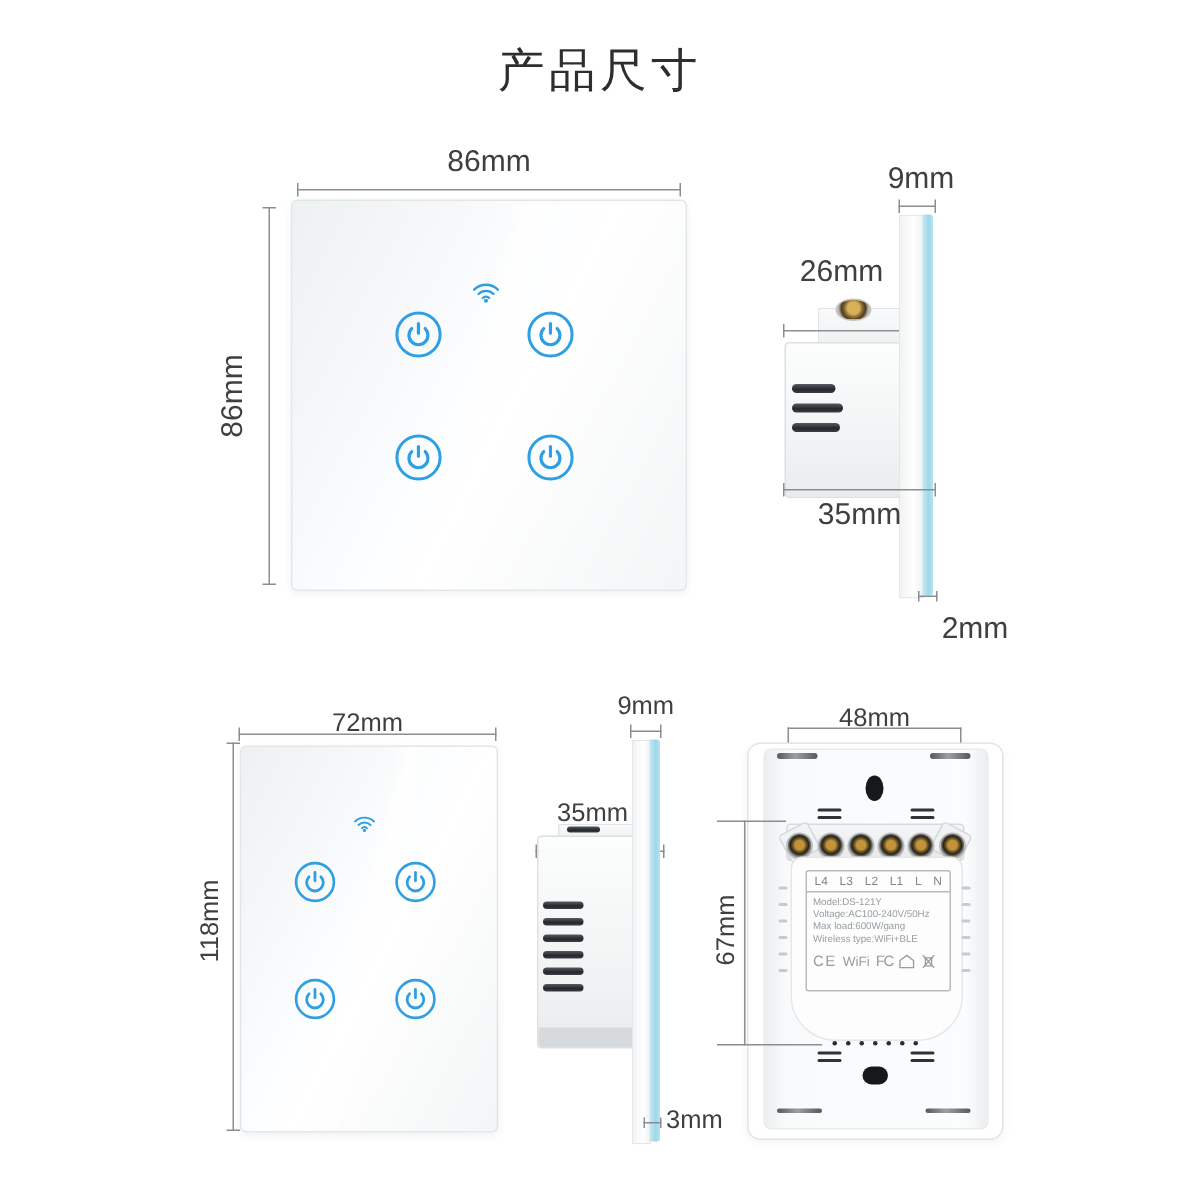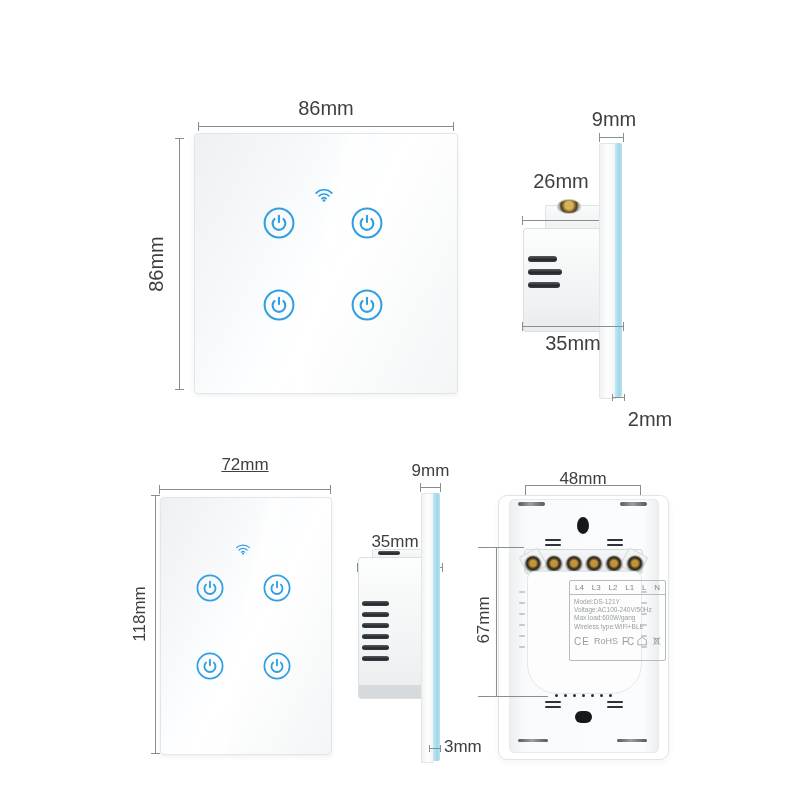--- a/index.html
+++ b/index.html
@@ -110,20 +110,21 @@
     </symbol>
     <symbol id="weee" viewBox="0 0 12 12">
       <path d="M3.5 3 H8.5 V9.5 H3.5 Z M2.5 3 H9.5" fill="none" stroke="currentColor" stroke-width="1"></path>
       <path d="M1.5 1 L10.5 11 M10.5 1 L1.5 11" fill="none" stroke="currentColor" stroke-width="1"></path>
     </symbol>
   </defs>
 </svg>
 
 <div class="canvas">
 
+  <div class="page-title">产品尺寸</div>
 
   <div class="dim-label fs-big" style="left:198px;top:97px;width:256px;">86mm</div>
   <div class="dim-h" style="left:198px;top:126px;width:256px;"></div>
   <div class="dim-v" style="left:179px;top:138px;height:252px;"></div>
   <div class="dim-label fs-big rot" style="left:156px;top:264px;">86mm</div>
 
   <div class="glass-face" style="left:194px;top:133px;width:262px;height:259px;"></div>
   <div class="wifi" style="left:314px;top:185px;width:20px;height:17px;">
       <svg>
         <use href="#wifi"></use>
@@ -165,21 +166,21 @@
 
   <div class="sv-white" style="left:599px;top:143px;width:16px;height:254px;"></div>
   <div class="sv-glass" style="left:615px;top:143px;width:7px;height:254px;"></div>
 
   <div class="dim-h" style="left:522px;top:326px;width:102px;"></div>
   <div class="dim-label fs-big" style="left:523px;top:332px;width:100px;">35mm</div>
 
   <div class="dim-h mini" style="left:612px;top:397px;width:13px;"></div>
   <div class="dim-label fs-big" style="left:620px;top:408px;width:60px;">2mm</div>
 
-  <div class="dim-label fs-med" style="left:195px;top:455px;width:100px;text-decoration:underline;">72mm</div>
+  <div class="dim-label fs-med" style="left:195px;top:472px;width:100px;">72mm</div>
   <div class="dim-h" style="left:159px;top:489px;width:172px;"></div>
   <div class="dim-v" style="left:155px;top:495px;height:259px;"></div>
   <div class="dim-label fs-med rot" style="left:140px;top:614px;">118mm</div>
 
   <div class="glass-face" style="left:160px;top:497px;width:170px;height:256px;"></div>
   <div class="wifi" style="left:235px;top:541px;width:16px;height:14px;">
       <svg>
         <use href="#wifi"></use>
       </svg>
     </div>
@@ -250,38 +251,38 @@
   <div class="term-tilt" style="left:522px;top:551px;transform:rotate(-28deg);"></div>
   <div class="term-tilt" style="left:623px;top:551px;transform:rotate(28deg);"></div>
   <div class="screw-term" style="left:524px;top:555px;"></div>
   <div class="screw-term" style="left:545px;top:555px;"></div>
   <div class="screw-term" style="left:565px;top:555px;"></div>
   <div class="screw-term" style="left:585px;top:555px;"></div>
   <div class="screw-term" style="left:605px;top:555px;"></div>
   <div class="screw-term" style="left:626px;top:555px;"></div>
 
   <div class="bk-module" style="left:527px;top:571px;width:113px;height:121px;">
-    <div class="label-box" style="left:9px;top:8px;width:95px;height:79px;margin-left:32px;">
+    <div class="label-box" style="left:9px;top:8px;width:95px;height:79px;">
       <div class="term-row">
         <span>L4</span>
         <span>L3</span>
         <span>L2</span>
         <span>L1</span>
         <span>L</span>
         <span>N</span>
       </div>
       <div class="spec-lines">
         <div>Model:DS-121Y</div>
         <div>Voltage:AC100-240V/50Hz</div>
         <div>Max load:600W/gang</div>
         <div>Wireless type:WiFi+BLE</div>
       </div>
       <div class="cert-row">
         <span class="ce">CE</span>
-        <span class="rohs">RoHS</span>
+        <span class="rohs">WiFi</span>
         <span class="fcc">FC</span>
         <svg style="width:11px;height:10px;">
             <use href="#house"></use>
           </svg>
         <svg style="width:10px;height:10px;">
             <use href="#weee"></use>
           </svg>
       </div>
     </div>
   </div>

